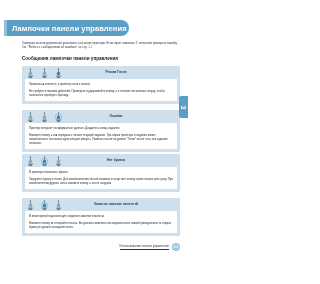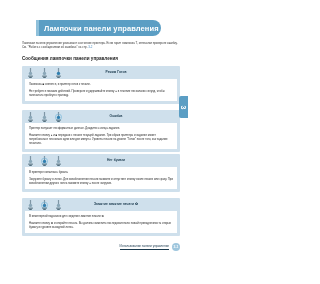--- a/index.html
+++ b/index.html
@@ -14,21 +14,21 @@
     width:200px;height:284px;
     background:#ffffff;
   }
   .sheet{
     position:absolute;left:0;top:0;width:190px;height:250px;
     background:#ffffff;
   }
 
   
   .title-banner{
-    position:absolute;left:36px;top:20px;
+    position:absolute;left:4px;top:20px;
     width:125px;height:16px;
     background:#5b9ec4;
     border-radius:2px 8px 8px 2px;
     display:flex;align-items:center;
   }
   .title-banner .bar{
     position:absolute;left:0;top:0;width:3px;height:16px;
     background:#8fc0da;
   }
   .title-text{

